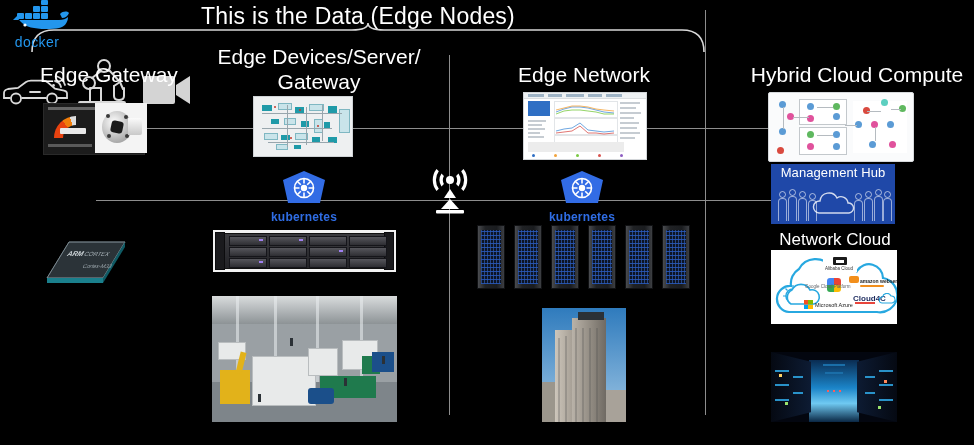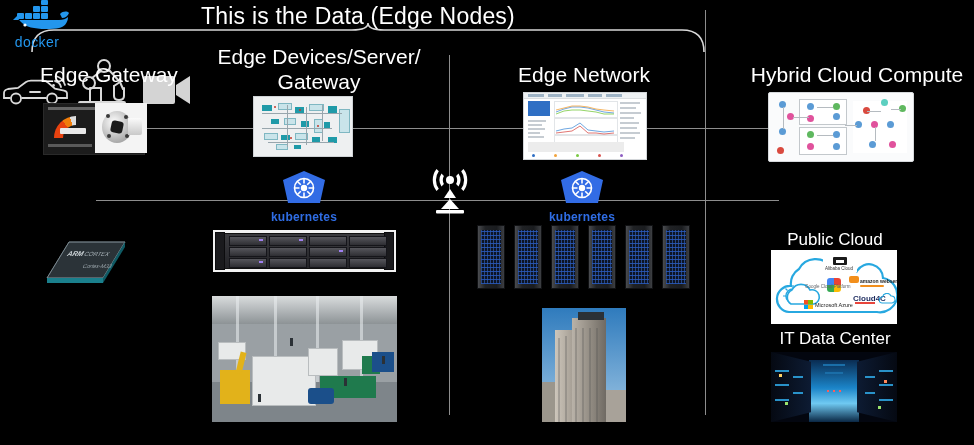--- a/index.html
+++ b/index.html
@@ -498,22 +498,44 @@
     <div class="e" style="left:14px;top:14px;width:.6px;height:22px;"></div>
     <div class="e" style="left:24px;top:24px;width:16px;height:.6px;"></div>
     <div class="e" style="left:48px;top:14px;width:16px;height:.6px;"></div>
     <div class="e" style="left:48px;top:42px;width:16px;height:.6px;"></div>
     <div class="e" style="left:76px;top:32px;width:12px;height:.6px;"></div>
     <div class="e" style="left:98px;top:18px;width:14px;height:.6px;"></div>
     <div class="e" style="left:106px;top:34px;width:.6px;height:14px;"></div>
     <div class="e" style="left:122px;top:16px;width:10px;height:.6px;"></div>
   </div>
 
-
-  <div class="sublabel" id="lbl-public">Public Cloud</div>
+  <div class="card" id="mgmt">
+    <div class="mtitle">Management Hub</div>
+    <div class="head" style="left:8px;  bottom:26px;"></div>
+      <div class="person" style="left:7px;"></div>
+    <div class="head" style="left:18px; bottom:28px;"></div>
+      <div class="person" style="left:17px;height:24px;"></div>
+    <div class="head" style="left:28px; bottom:26px;"></div>
+      <div class="person" style="left:27px;"></div>
+    <div class="head" style="left:38px; bottom:24px;"></div>
+      <div class="person" style="left:37px;height:20px;"></div>
+    <div class="head" style="left:84px; bottom:24px;"></div>
+      <div class="person" style="left:83px;height:20px;"></div>
+    <div class="head" style="left:94px; bottom:26px;"></div>
+      <div class="person" style="left:93px;"></div>
+    <div class="head" style="left:104px;bottom:28px;"></div>
+      <div class="person" style="left:103px;height:24px;"></div>
+    <div class="head" style="left:113px;bottom:26px;"></div>
+      <div class="person" style="left:112px;"></div>
+    <svg class="cloudw" viewBox="0 0 46 24">
+      <path d="M8,21 a6,6 0 0 1 1,-12 a9,9 0 0 1 17,-3 a7,7 0 0 1 11,5 a5,5 0 0 1 1,10 z" fill="none" stroke="rgba(255,255,255,.8)" stroke-width="1.4"></path>
+    </svg>
+  </div>
+
+  <div class="sublabel" id="lbl-public">Network Cloud</div>
 
   <div class="card" id="pcloud">
     <svg style="position:absolute;inset:0;" width="126" height="74" viewBox="0 0 126 74">
       <path d="M18,62 a13,13 0 0 1 2,-26 a17,17 0 0 1 8,-17 a19,19 0 0 1 32,-2 a16,16 0 0 1 26,4 a14,14 0 0 1 26,7 a11,11 0 0 1 -6,34 z" fill="none" stroke="#27a8e0" stroke-width="2.2"></path>
       <circle cx="22" cy="46" r="7" fill="none" stroke="#27a8e0" stroke-width="1.6"></circle>
       <g stroke="#27a8e0" stroke-width="1.2">
         <path d="M22,35 v3 M12,46 h3 M14.5,38.5 l2,2 M29.5,38.5 l-2,2"></path>
       </g>
       <path d="M20,54 a8,8 0 0 1 1,-14 a10,10 0 0 1 18,0 a7,7 0 0 1 4,14 z" fill="#fff" stroke="#27a8e0" stroke-width="1.6"></path>
     </svg>
@@ -545,21 +567,20 @@
     </div>
 
     <div class="cbox" style="left:33px;top:49px;width:50px;height:12px;">
       <div style="position:absolute;left:0;top:1px;width:9px;height:9px;background:
            linear-gradient(90deg,#f25022 50%,#7fba00 50%),linear-gradient(90deg,#00a4ef 50%,#ffb900 50%);
            background-size:100% 50%;background-position:0 0,0 100%;background-repeat:no-repeat;"></div>
       <div class="ctag" style="left:11px;top:3px;font-size:5.5px;color:#1a1a1a;">Microsoft Azure</div>
     </div>
   </div>
 
-  <div class="sublabel" id="lbl-itdc">IT Data Center</div>
 
   <div class="card" id="itdc">
     <div class="aisle"></div>
     <div class="rkl"></div>
     <div class="rkr"></div>
     <div class="bar" style="left:52px;top:12px;width:22px;"></div>
     <div class="bar" style="left:54px;top:20px;width:18px;"></div>
     <div class="lt" style="left:4px;top:18px;width:14px;"></div>
     <div class="lt" style="left:4px;top:32px;width:14px;"></div>
     <div class="lt" style="left:4px;top:47px;width:14px;"></div>

